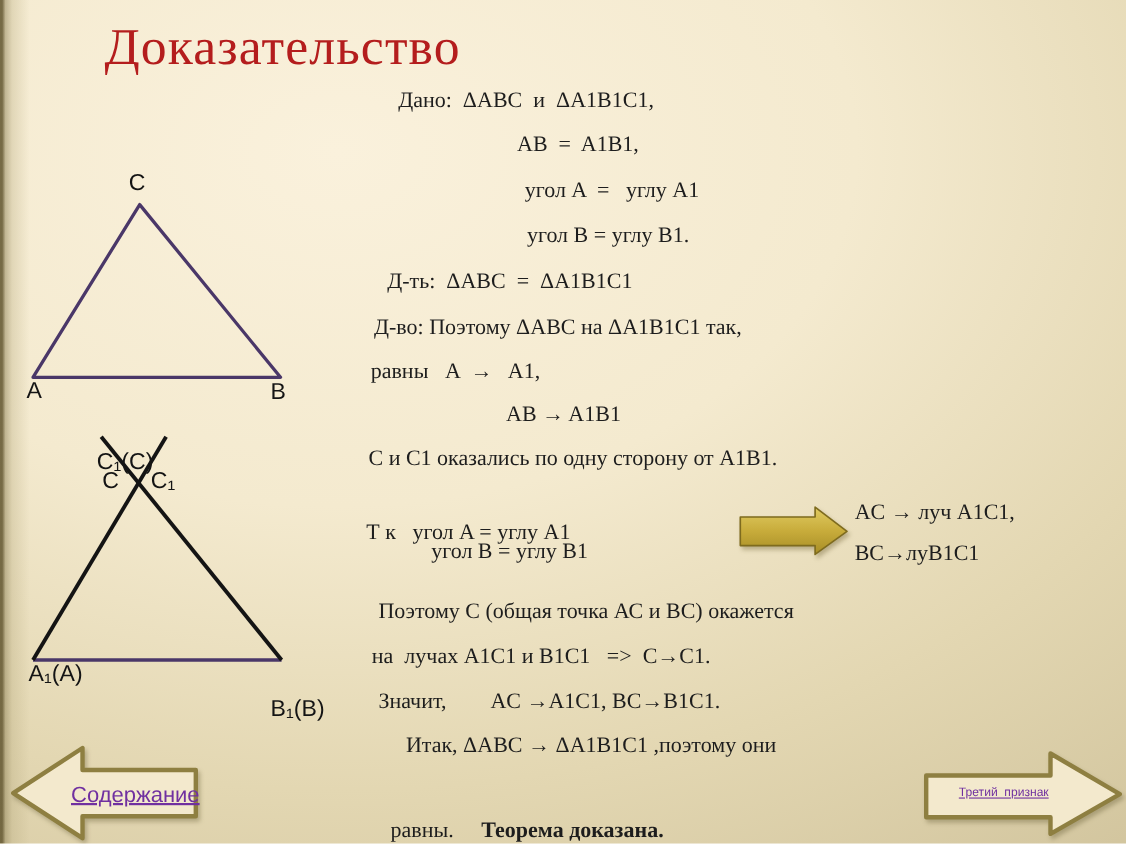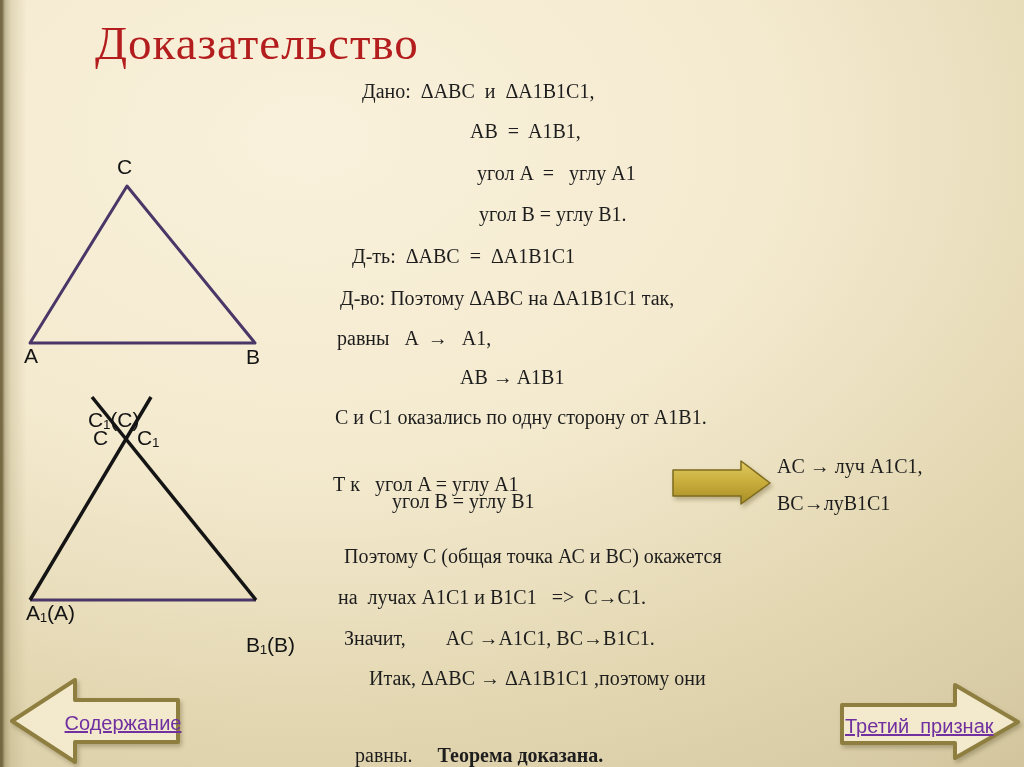--- a/index.html
+++ b/index.html
@@ -119,14 +119,14 @@
       <polygon points="8,49 71,8 71,28 174,28 174,70 71,70 71,90" fill="#F3E9CD" stroke="#8E7F41" stroke-width="4" stroke-linejoin="round"></polygon>
     </svg>
   </div>
   <div class="nav-link" style="left:58px; top:712px; width:130px;">Содержание</div>
 
   <div class="nav-btn" style="left:834px; top:674px; width:190px; height:93px;">
     <svg width="190" height="93" viewBox="0 0 190 93">
       <polygon points="8,31 121,31 121,11 184,48 121,84 121,69 8,69" fill="#F3E9CD" stroke="#8E7F41" stroke-width="4" stroke-linejoin="round"></polygon>
     </svg>
   </div>
-  <div class="nav-link" style="left:845px; top:715px; width:135px; font-size:20px;">Третий  признак</div>
+  <div class="nav-link" style="left:845px; top:715px; width:135px; font-size:11px;">Третий  признак</div>
 </div>
 
 </body></html>

